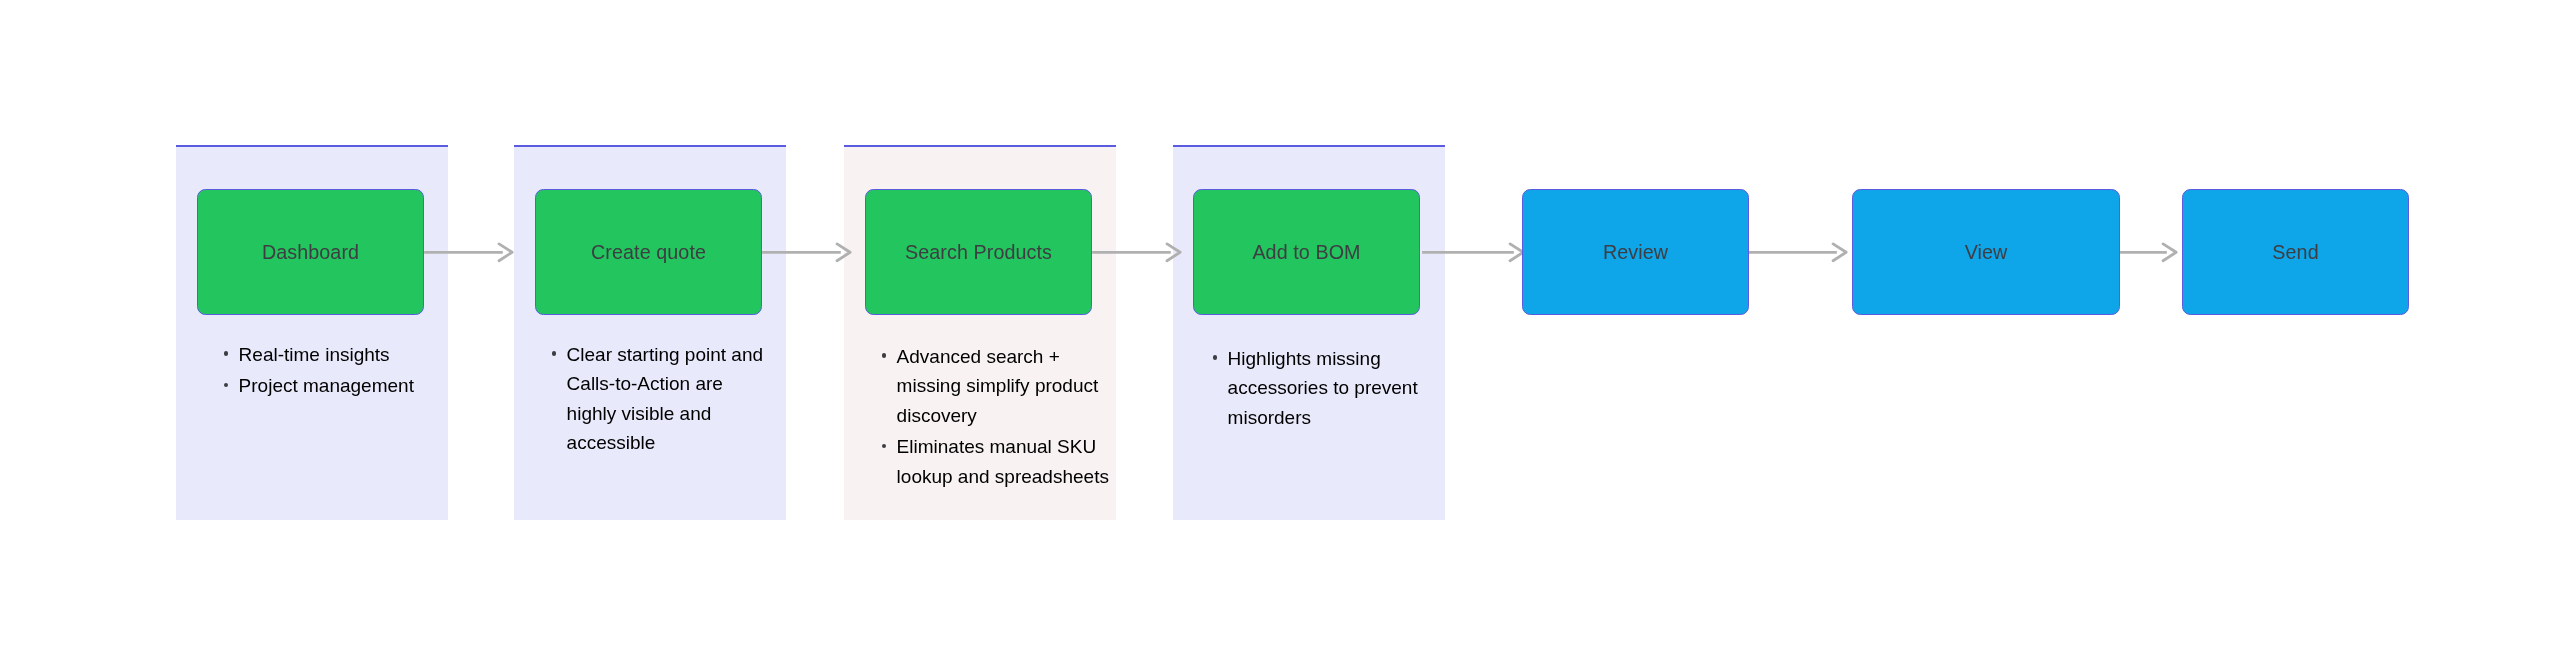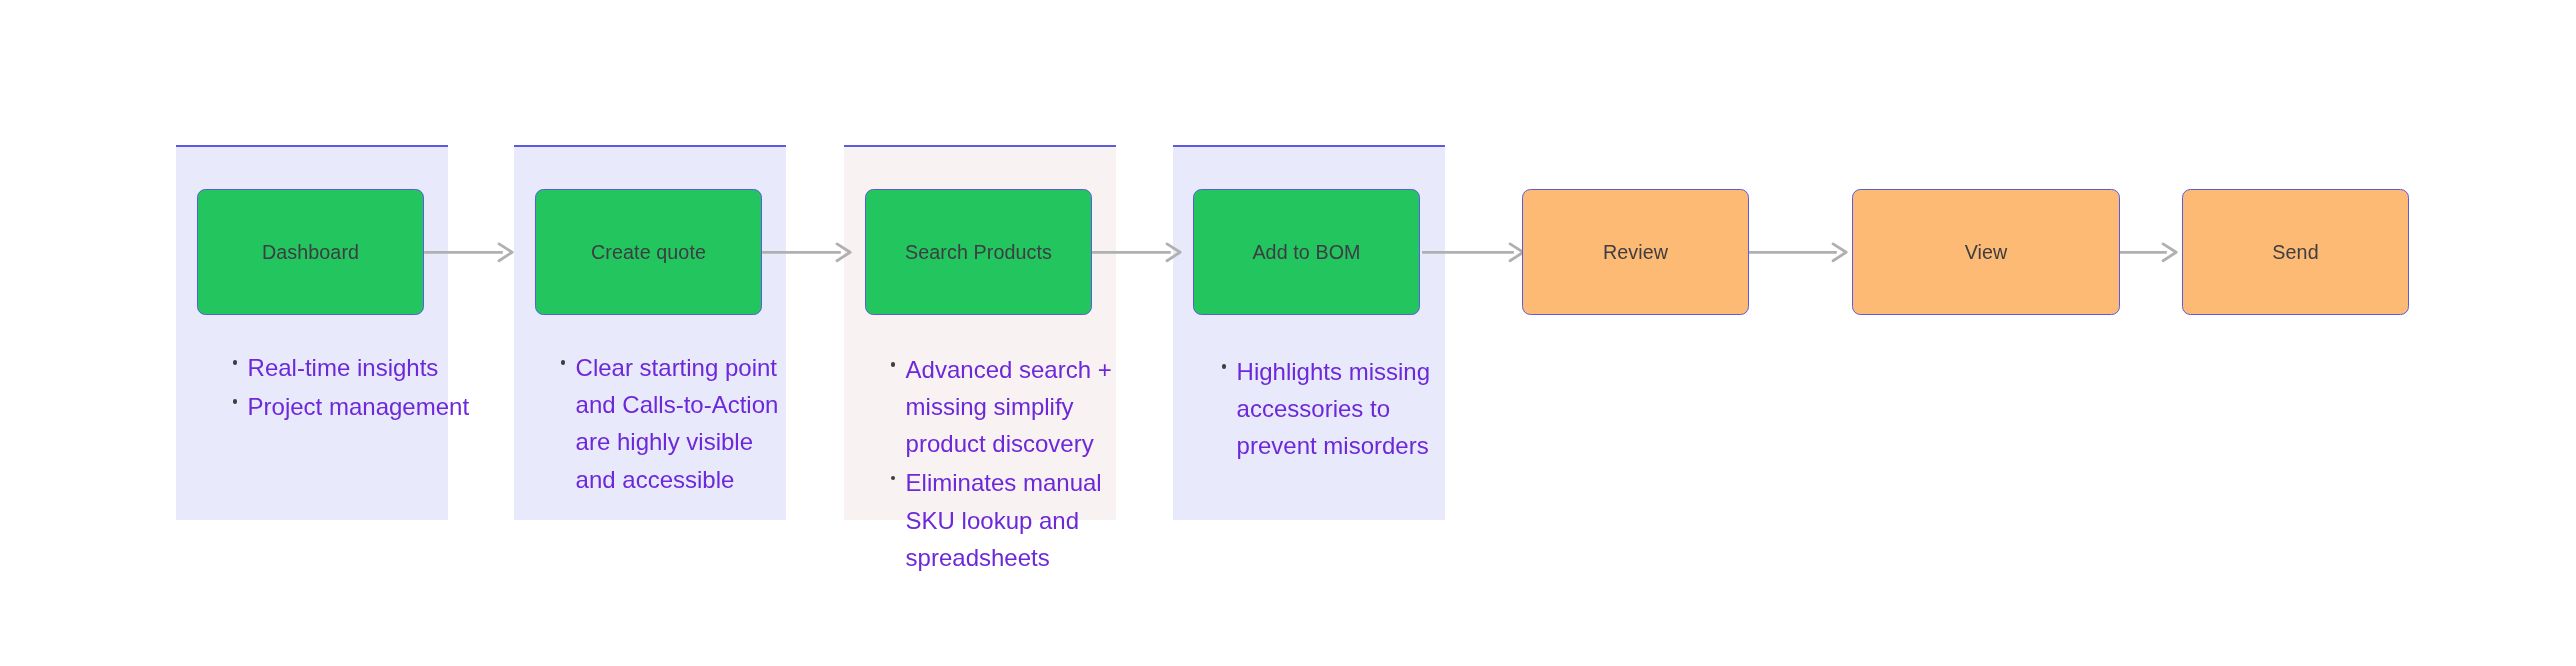--- a/index.html
+++ b/index.html
@@ -38,37 +38,37 @@
     position: absolute;
     box-sizing: border-box;
     border: 1.9px solid #5b5be0;
     border-radius: 8.4px;
     display: flex;
     align-items: center;
     justify-content: center;
     text-align: center;
   }
   .node.white    { background: #22c55e; }
-  .node.filled   { background: #fdba74; text-align: center; }
+  .node.filled   { background: #0ea5e9; text-align: center; }
   .node-label {
     font-size: 19.7px;
     color: #3d3d42;
     line-height: 1.25;
     letter-spacing: 0.1px;
     padding: 0 9.4px;
   }
 
   
   .bullets {
     position: absolute;
-    margin: 13px;
+    margin: 4px;
     padding: 0 0 0 20.6px;
     list-style: none;
-    font-size: 24px;
-    color: #6d28d9;
+    font-size: 19px;
+    color: #000000;
     line-height: 1.55;
   }
   .bullets li {
     position: relative;
     margin: 0 0 1.9px 0;
   }
   .bullets li::before {
     content: "";
     position: absolute;
     left: -15px;

